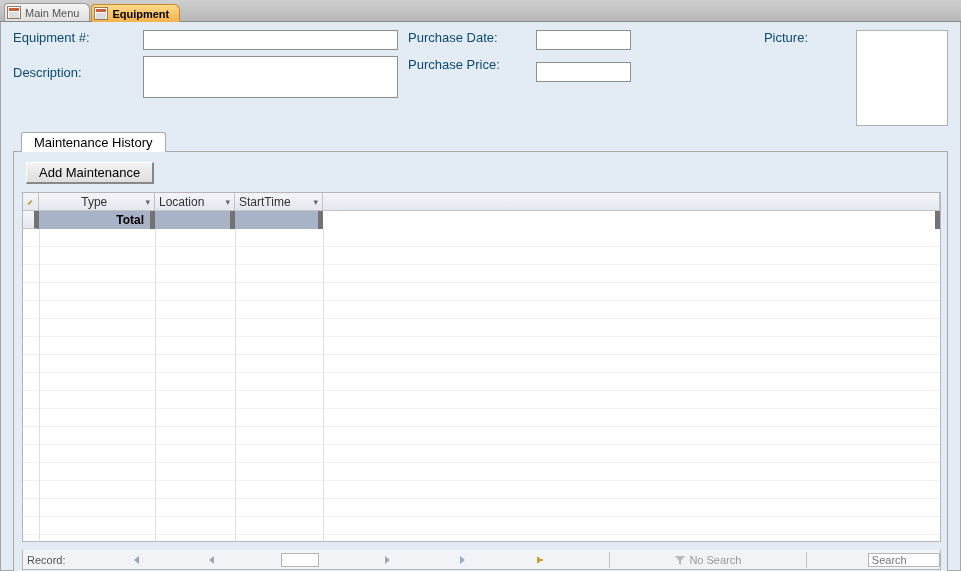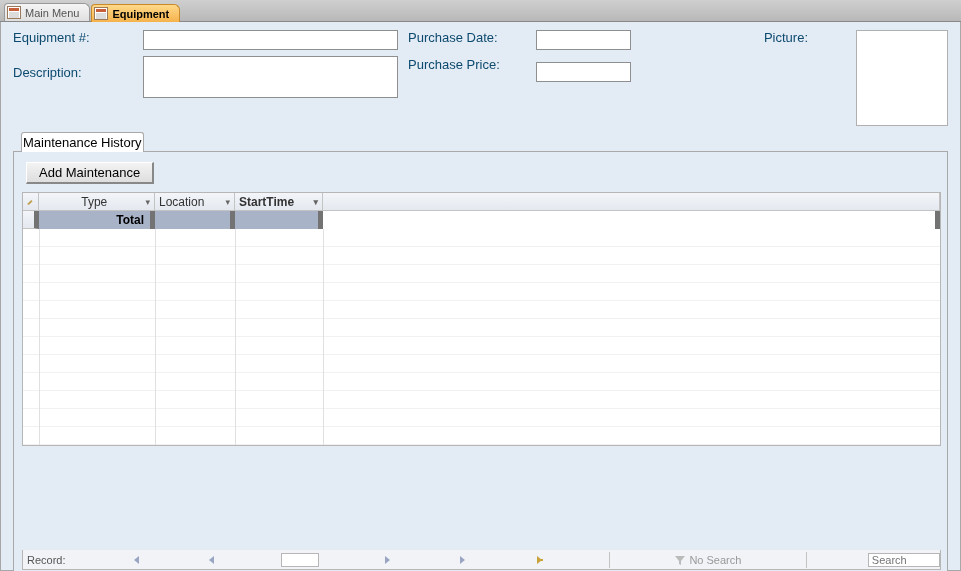--- a/index.html
+++ b/index.html
@@ -81,55 +81,55 @@
   .tf { border:1px solid #8f8f8f; background:#fff; height:20px; padding:2px 4px; font-size:12px; }
   .tf-sm { width:95px; }
   .tf-eq { width:255px; }
   .ta-desc { width:255px; height:42px; resize:none; border:1px solid #8f8f8f; background:#fff; padding:2px 4px; font-family:inherit; font-size:12px; }
   .picture-box { width:92px; height:96px; border:1px solid #b0b0b0; background:#fff; }
 
   .sub-tab-wrap { margin-top:6px; }
   .sub-tabbar { display:flex; padding-left:8px; }
   .sub-tab {
     border:1px solid #a9a9a9; border-bottom:none; background:#fff;
-    padding:2px 1px; font-size:13px; border-top-left-radius:3px; border-top-right-radius:3px;
+    padding:2px 12px; font-size:13px; border-top-left-radius:3px; border-top-right-radius:3px;
     position:relative; z-index:2;
     cursor:pointer;
   }
   .sub-pane {
     border:1px solid #a9a9a9; background:#e3ebf5; height:422px;
     margin-top:-1px; position:relative;
   }
 
   .add-btn {
     position:absolute; left:12px; top:10px;
     background:linear-gradient(#f3f3f3,#dedede);
     border-top:1px solid #fff; border-left:1px solid #fff;
     border-right:2px solid #888; border-bottom:2px solid #888;
     padding:2px 12px; font-size:13px; cursor:pointer;
   }
 
   .grid {
-    position:absolute; left:8px; right:6px; top:40px; height:254px;
+    position:absolute; left:8px; right:6px; top:40px; height:350px;
     border:1px solid #b6b6b6; background:#fff; overflow:hidden;
   }
   .grid-head { display:flex; height:18px; border-bottom:1px solid #c3c3c3; }
   .gh {
     background:linear-gradient(#f3f5f9,#e4e8ef);
     border-right:1px solid #c3c3c3; font-size:12px;
     display:flex; align-items:center; padding:0 4px; color:#333;
     position:relative;
   }
   .gh .dd { margin-left:auto; font-size:9px; color:#666; }
   .gh-sel { width:16px; background:linear-gradient(#f3f5f9,#e4e8ef); }
   .gh-sel svg { width:10px; height:10px; }
   .gh-type{ width:116px; justify-content:center;}
   .gh-type span:first-child{flex:1;text-align:center;}
   .gh-loc { width:80px; }
-  .gh-start{ width:88px;font-weight:bold; }
+  .gh-start{ width:88px; }
   .gh-rest{ flex:1; }
 
   .total-row{ display:flex; height:18px; }
   .tc { border-right:5px solid #737373; }
   .tc-sel{ width:16px; background:linear-gradient(#f3f5f9,#e4e8ef); border-bottom:1px solid #c3c3c3;}
   .tc-type{ width:116px; background:#a9b3c8; font-weight:bold; text-align:right; padding-right:6px; line-height:18px; font-size:12px;}
   .tc-loc{ width:80px; background:#a9b3c8;}
   .tc-start{ width:88px; background:#a9b3c8;}
   .tc-rest{ flex:1; }
 

